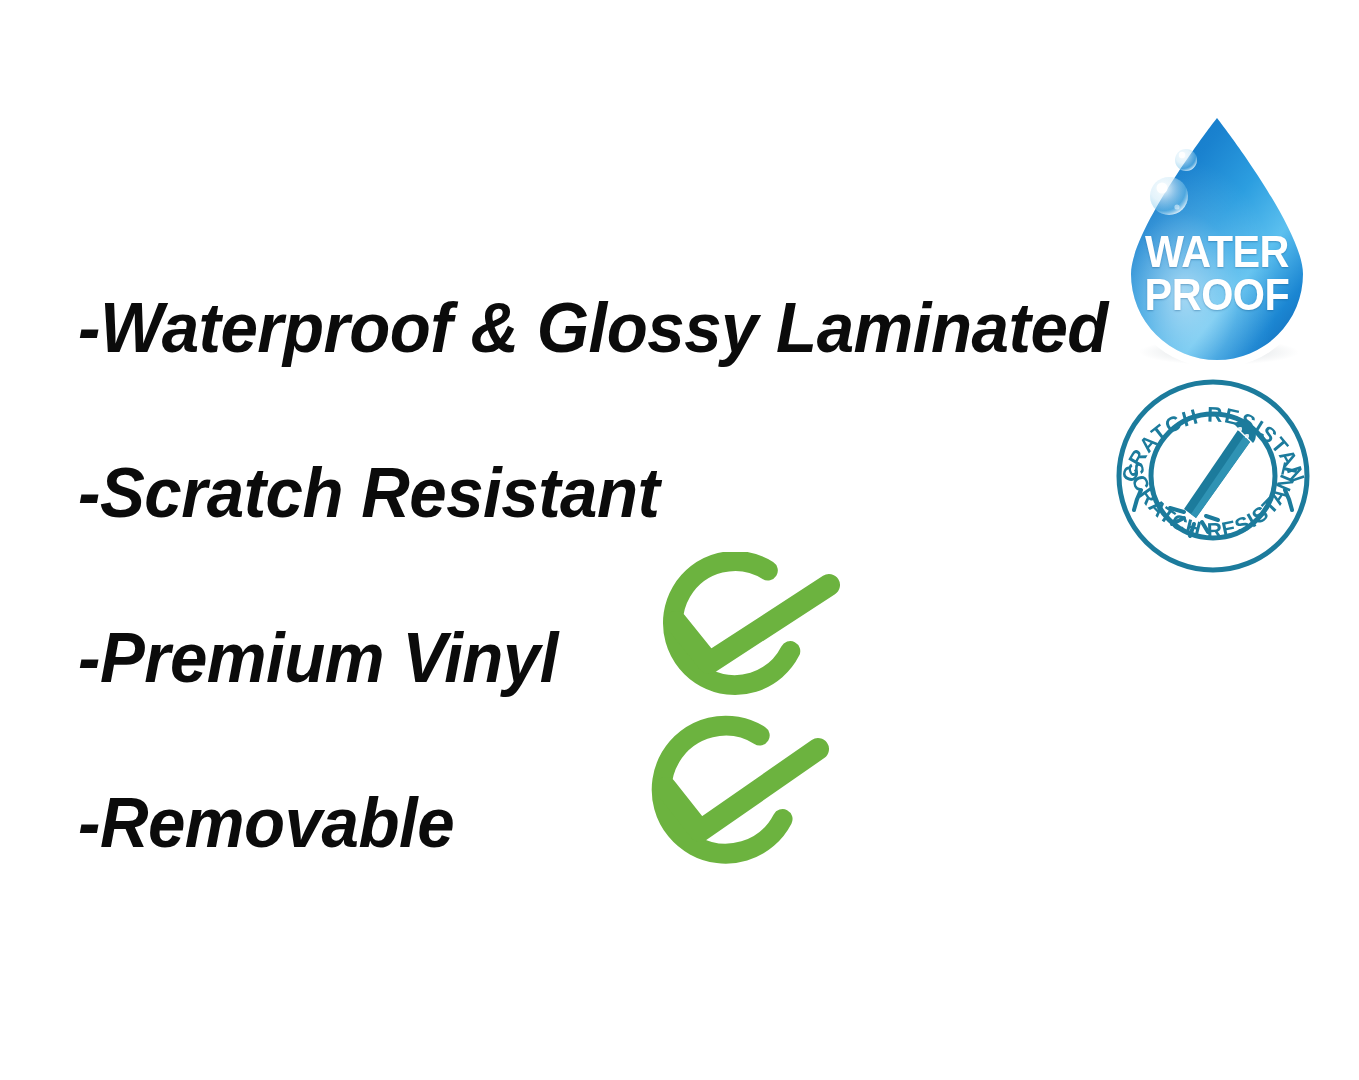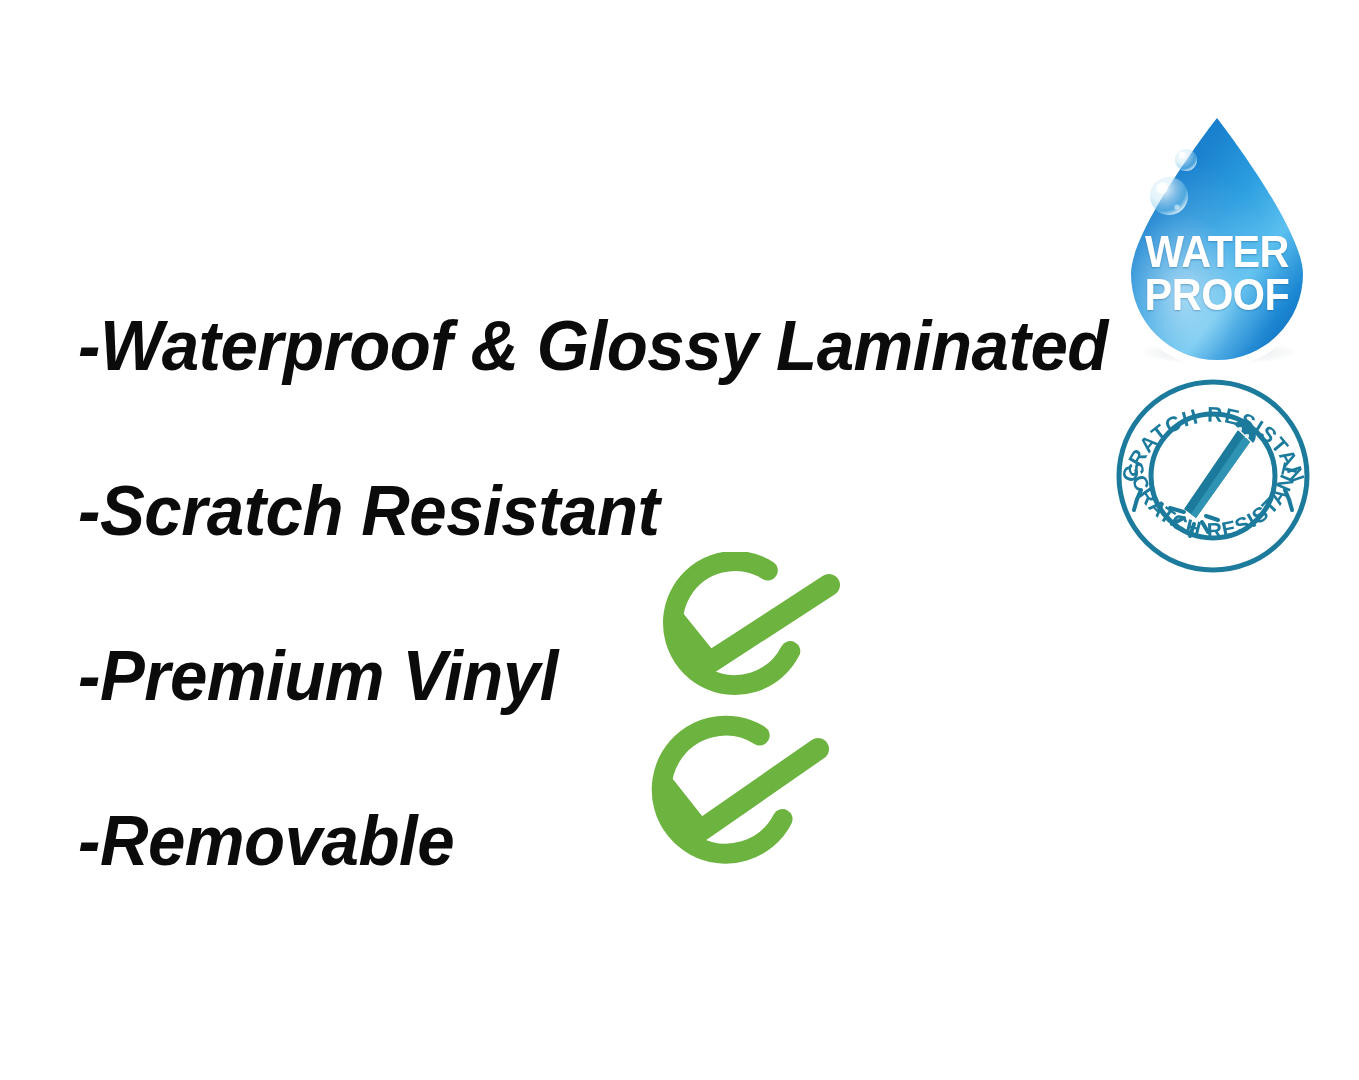--- a/index.html
+++ b/index.html
@@ -16,21 +16,21 @@
     width: 1359px;
     height: 1080px;
     background: #ffffff;
     overflow: hidden;
   }
 
   
   .feature-list {
     position: absolute;
     left: 78px;
-    top: 264px;
+    top: 246px;
     width: 1030px;
   }
   .feature-line {
     font-family: "Liberation Sans", sans-serif;
     font-weight: bold;
     font-style: italic;
     font-size: 70px;
     line-height: 165px;
     letter-spacing: -0.5px;
     color: #0b0b0b;

